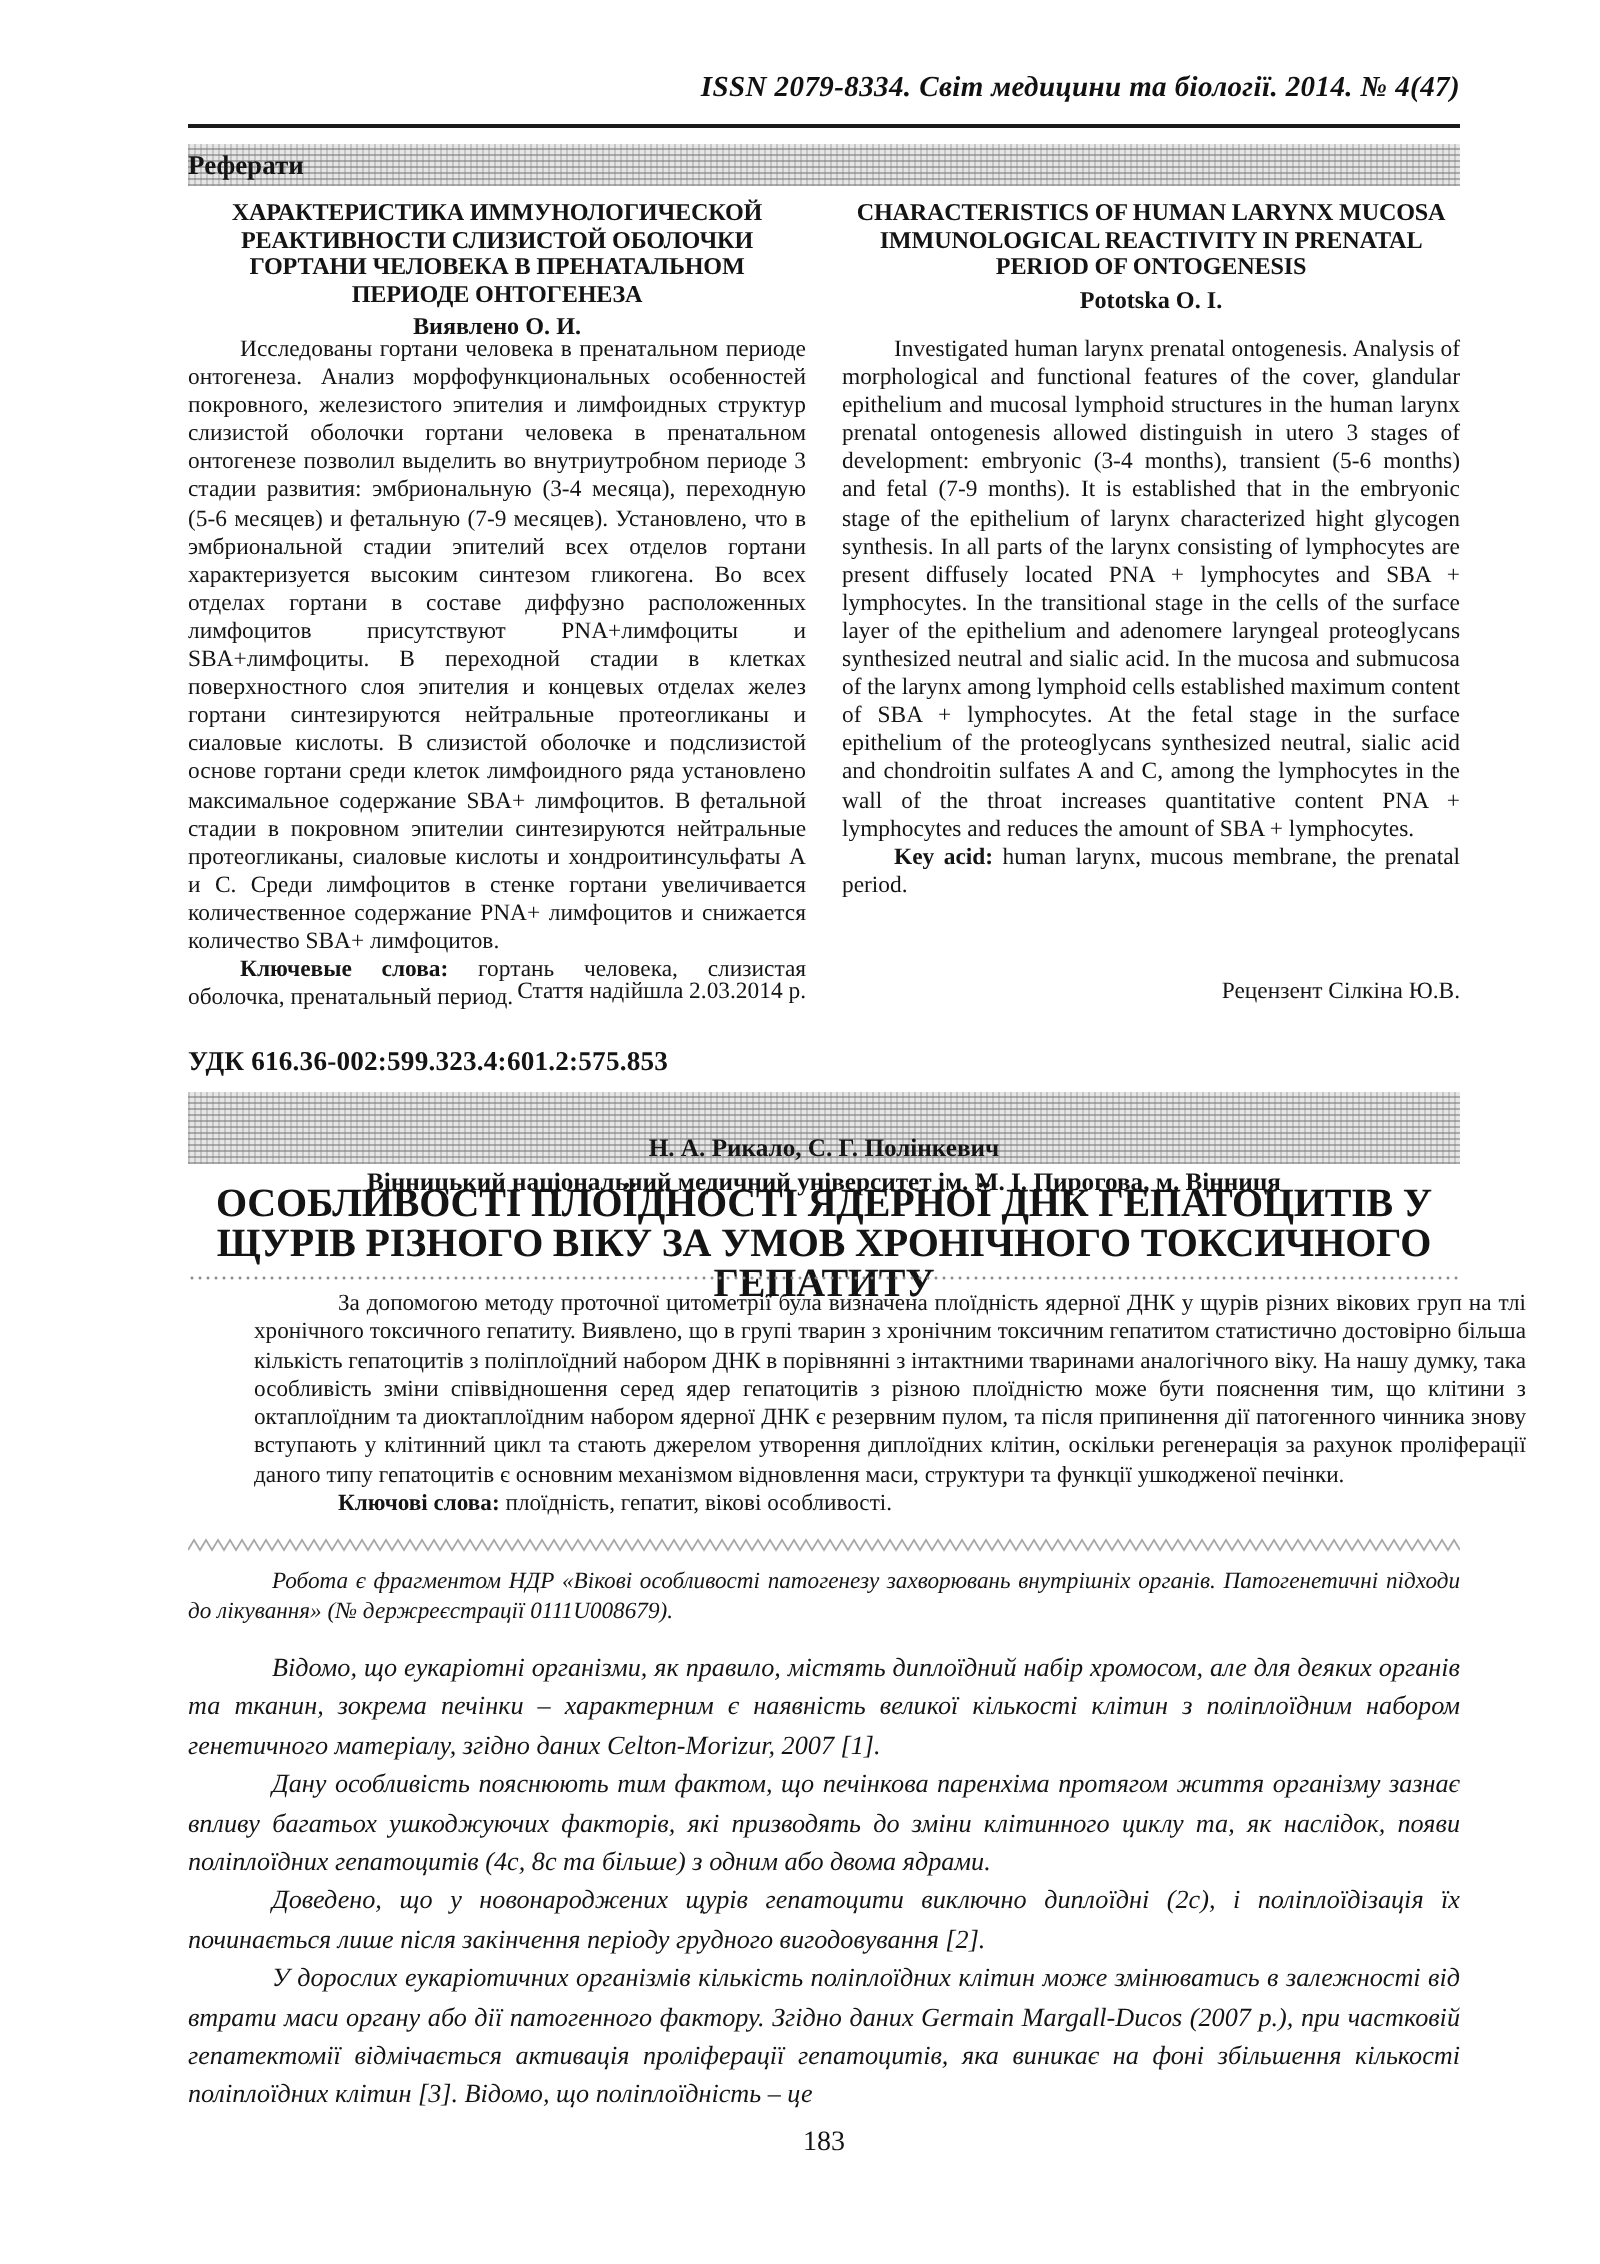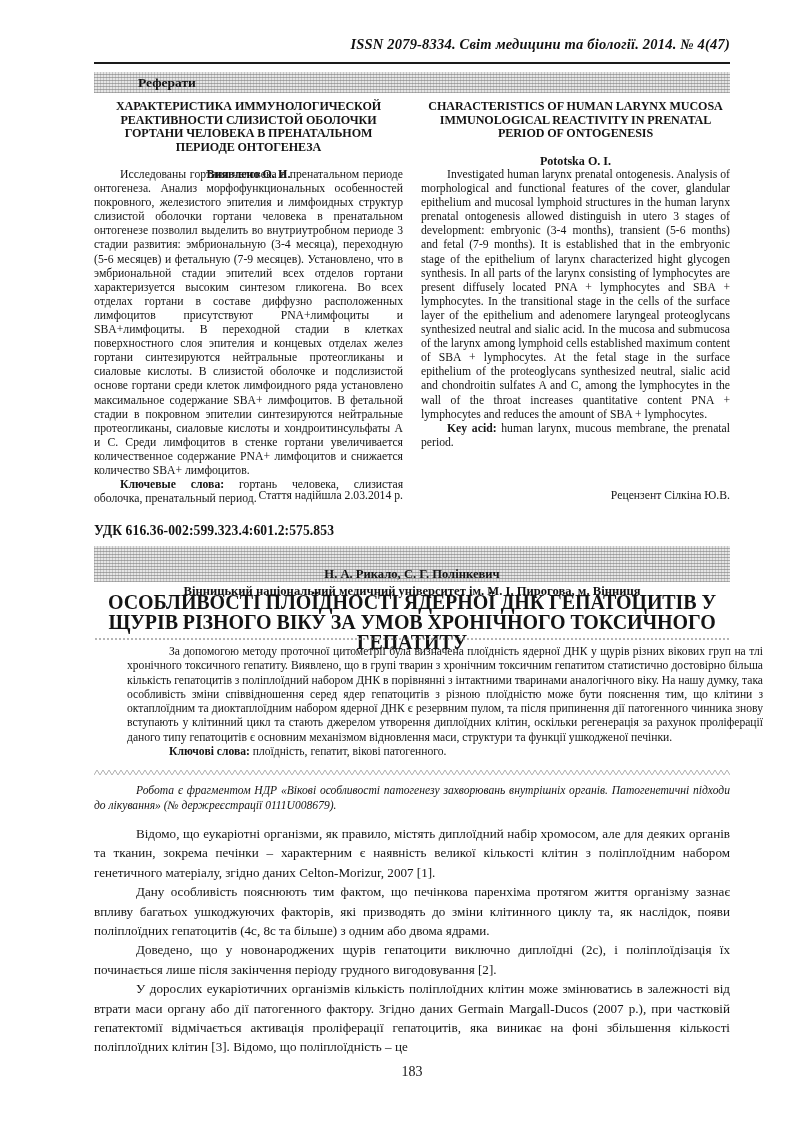--- a/index.html
+++ b/index.html
@@ -61,21 +61,20 @@
       repeating-linear-gradient(90deg,
         rgba(120,120,120,0.30) 0px,
         rgba(120,120,120,0.30) 1px,
         rgba(255,255,255,0) 1px,
         rgba(255,255,255,0) 3px);
     box-sizing: border-box;
   }
   .banner-reviews {
     top: 72px;
     height: 21px;
-    padding-left: 44px;
     line-height: 21px;
     font-weight: bold;
     font-size: 13.5px;
   }
   .banner-authors {
     top: 546px;
     height: 36px;
     padding-top: 20px;
     text-align: center;
     font-weight: bold;
@@ -108,21 +107,21 @@
     font-weight: bold;
     font-size: 12.1px;
     line-height: 13.6px;
     letter-spacing: -0.1px;
   }
   .ab-author {
     text-align: center;
     font-weight: bold;
     font-size: 12.1px;
     line-height: 14px;
-    margin-top: 13px;
+    margin-top: 2px;
   }
   .ab-body {
     font-size: 11.7px;
     line-height: 14.1px;
     text-align: justify;
     text-indent: 26px;
     margin: 0;
     hyphens: none;
   }
   .ab-body.kw {
@@ -222,20 +221,21 @@
     text-indent: 42px;
     margin: 0;
   }
 
   
   .body-text {
     position: absolute;
     left: 82px;
     top: 824px;
     width: 636px;
+    font-style: italic;
   }
   .body-text p {
     margin: 0;
     font-size: 13.1px;
     line-height: 19.4px;
     text-align: justify;
     text-indent: 42px;
   }
 
   
@@ -291,21 +291,21 @@
     <div>Н. А. Рикало, С. Г. Полінкевич</div>
     <div>Вінницький національний медичний університет ім. М. І. Пирогова, м. Вінниця</div>
   </div>
 
   <div class="article-title">ОСОБЛИВОСТІ ПЛОЇДНОСТІ ЯДЕРНОЇ ДНК ГЕПАТОЦИТІВ У ЩУРІВ РІЗНОГО ВІКУ ЗА УМОВ ХРОНІЧНОГО ТОКСИЧНОГО ГЕПАТИТУ</div>
 
   <div class="dot-rule dot-rule-top"></div>
 
   <div class="ua-abstract">
     <p>За допомогою методу проточної цитометрії була визначена плоїдність ядерної ДНК у щурів різних вікових груп на тлі хронічного токсичного гепатиту. Виявлено, що в групі тварин з хронічним токсичним гепатитом статистично достовірно більша кількість гепатоцитів з поліплоїдний набором ДНК в порівнянні з інтактними тваринами аналогічного віку. На нашу думку, така особливість зміни співвідношення серед ядер гепатоцитів з різною плоїдністю може бути пояснення тим, що клітини з октаплоїдним та диоктаплоїдним набором ядерної ДНК є резервним пулом, та після припинення дії патогенного чинника знову вступають у клітинний цикл та стають джерелом утворення диплоїдних клітин, оскільки регенерація за рахунок проліферації даного типу гепатоцитів є основним механізмом відновлення маси, структури та функції ушкодженої печінки.</p>
-    <p><span class="kw-lead">Ключові слова:</span> <span>плоїдність, гепатит, вікові патогенного.</span></p>
+    <p><span class="kw-lead">Ключові слова:</span> <span>плоїдність, гепатит, вікові особливості.</span></p>
   </div>
 
   <svg class="wave-rule" viewBox="0 0 636 7" preserveAspectRatio="none">
     <path d="M0 6 L3 1 L6 6 L9 1 L12 6 L15 1 L18 6 L21 1 L24 6 L27 1 L30 6 L33 1 L36 6 L39 1 L42 6 L45 1 L48 6 L51 1 L54 6 L57 1 L60 6 L63 1 L66 6 L69 1 L72 6 L75 1 L78 6 L81 1 L84 6 L87 1 L90 6 L93 1 L96 6 L99 1 L102 6 L105 1 L108 6 L111 1 L114 6 L117 1 L120 6 L123 1 L126 6 L129 1 L132 6 L135 1 L138 6 L141 1 L144 6 L147 1 L150 6 L153 1 L156 6 L159 1 L162 6 L165 1 L168 6 L171 1 L174 6 L177 1 L180 6 L183 1 L186 6 L189 1 L192 6 L195 1 L198 6 L201 1 L204 6 L207 1 L210 6 L213 1 L216 6 L219 1 L222 6 L225 1 L228 6 L231 1 L234 6 L237 1 L240 6 L243 1 L246 6 L249 1 L252 6 L255 1 L258 6 L261 1 L264 6 L267 1 L270 6 L273 1 L276 6 L279 1 L282 6 L285 1 L288 6 L291 1 L294 6 L297 1 L300 6 L303 1 L306 6 L309 1 L312 6 L315 1 L318 6 L321 1 L324 6 L327 1 L330 6 L333 1 L336 6 L339 1 L342 6 L345 1 L348 6 L351 1 L354 6 L357 1 L360 6 L363 1 L366 6 L369 1 L372 6 L375 1 L378 6 L381 1 L384 6 L387 1 L390 6 L393 1 L396 6 L399 1 L402 6 L405 1 L408 6 L411 1 L414 6 L417 1 L420 6 L423 1 L426 6 L429 1 L432 6 L435 1 L438 6 L441 1 L444 6 L447 1 L450 6 L453 1 L456 6 L459 1 L462 6 L465 1 L468 6 L471 1 L474 6 L477 1 L480 6 L483 1 L486 6 L489 1 L492 6 L495 1 L498 6 L501 1 L504 6 L507 1 L510 6 L513 1 L516 6 L519 1 L522 6 L525 1 L528 6 L531 1 L534 6 L537 1 L540 6 L543 1 L546 6 L549 1 L552 6 L555 1 L558 6 L561 1 L564 6 L567 1 L570 6 L573 1 L576 6 L579 1 L582 6 L585 1 L588 6 L591 1 L594 6 L597 1 L600 6 L603 1 L606 6 L609 1 L612 6 L615 1 L618 6 L621 1 L624 6 L627 1 L630 6 L633 1 L636 6" fill="none" stroke="#8a8a8a" stroke-width="0.9"></path>
   </svg>
 
   <p class="funding">Робота є фрагментом НДР «Вікові особливості патогенезу захворювань внутрішніх органів. Патогенетичні підходи до лікування» (№ держреєстрації 0111U008679).</p>
 
   <div class="body-text">
     <p>Відомо, що еукаріотні організми, як правило, містять диплоїдний набір хромосом, але для деяких органів та тканин, зокрема печінки – характерним є наявність великої кількості клітин з поліплоїдним набором генетичного матеріалу, згідно даних Celton-Morizur, 2007 [1].</p>

